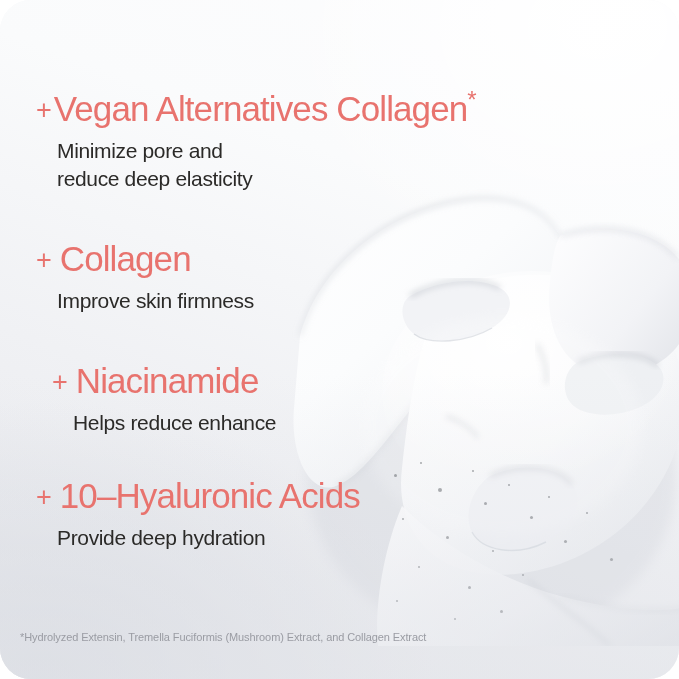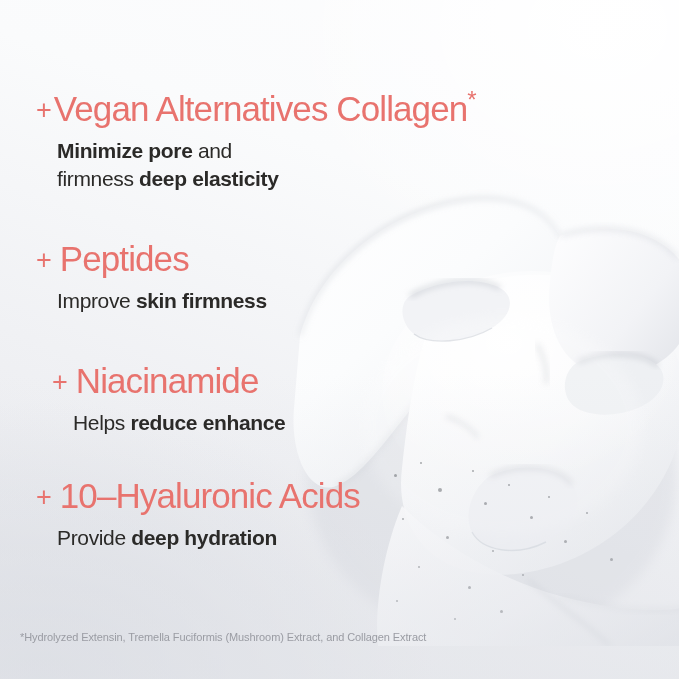--- a/index.html
+++ b/index.html
@@ -8,20 +8,21 @@
     background: #ffffff;
   }
 
   #poster {
     position: relative;
     width: 679px;
     height: 679px;
     overflow: hidden;
     font-family: "Liberation Sans", sans-serif;
     background: #f7f8f9;
+    border-radius: 31px;
     -webkit-font-smoothing: antialiased;
   }
 
   
   .bg-base {
     position: absolute;
     inset: 0;
     background:
       linear-gradient(200deg, #fdfdfe 0%, #fafbfc 30%, #f0f1f4 62%, #e6e7eb 100%);
   }
@@ -113,21 +114,21 @@
   .block.b4 .headline .plus { margin-right: 8px; }
 
   .desc {
     color: #2b2a28;
     font-size: 21px;
     font-weight: 400;
     line-height: 1.33;
     letter-spacing: -0.35px;
     margin: 9px 0 0 21px;
   }
-  .desc b { font-weight: 700; }
+  .desc b { font-weight: 400; }
 
   .footnote {
     position: absolute;
     left: 20px;
     top: 631px;
     color: #9a9ca3;
     font-size: 11px;
     font-weight: 400;
     letter-spacing: -0.1px;
     white-space: nowrap;
@@ -242,25 +243,25 @@
     <span style="left:74px;  top:178px; width:2px;  height:2px;"></span>
     <span style="left:120px; top:170px; width:3px;  height:3px;"></span>
   </div>
 
   <div class="bg-vignette"></div>
 
   <div class="content">
 
     <div class="block b1">
       <h2 class="headline"><span class="plus">+</span><span>Vegan Alternatives Collagen</span><span class="star">*</span></h2>
-      <p class="desc"><span></span><b>Minimize pore</b><span> and</span><br><span>firmness </span><b>deep elasticity</b><span></span></p>
+      <p class="desc"><span></span><b>Minimize pore</b><span> and</span><br><span>reduce </span><b>deep elasticity</b><span></span></p>
     </div>
 
     <div class="block b2">
-      <h2 class="headline"><span class="plus">+</span><span>Peptides</span></h2>
+      <h2 class="headline"><span class="plus">+</span><span>Collagen</span></h2>
       <p class="desc"><span>Improve </span><b>skin firmness</b></p>
     </div>
 
     <div class="block b3">
       <h2 class="headline"><span class="plus">+</span><span>Niacinamide</span></h2>
       <p class="desc"><span>Helps </span><b>reduce enhance</b></p>
     </div>
 
     <div class="block b4">
       <h2 class="headline"><span class="plus">+</span><span>10–Hyaluronic Acids</span></h2>

